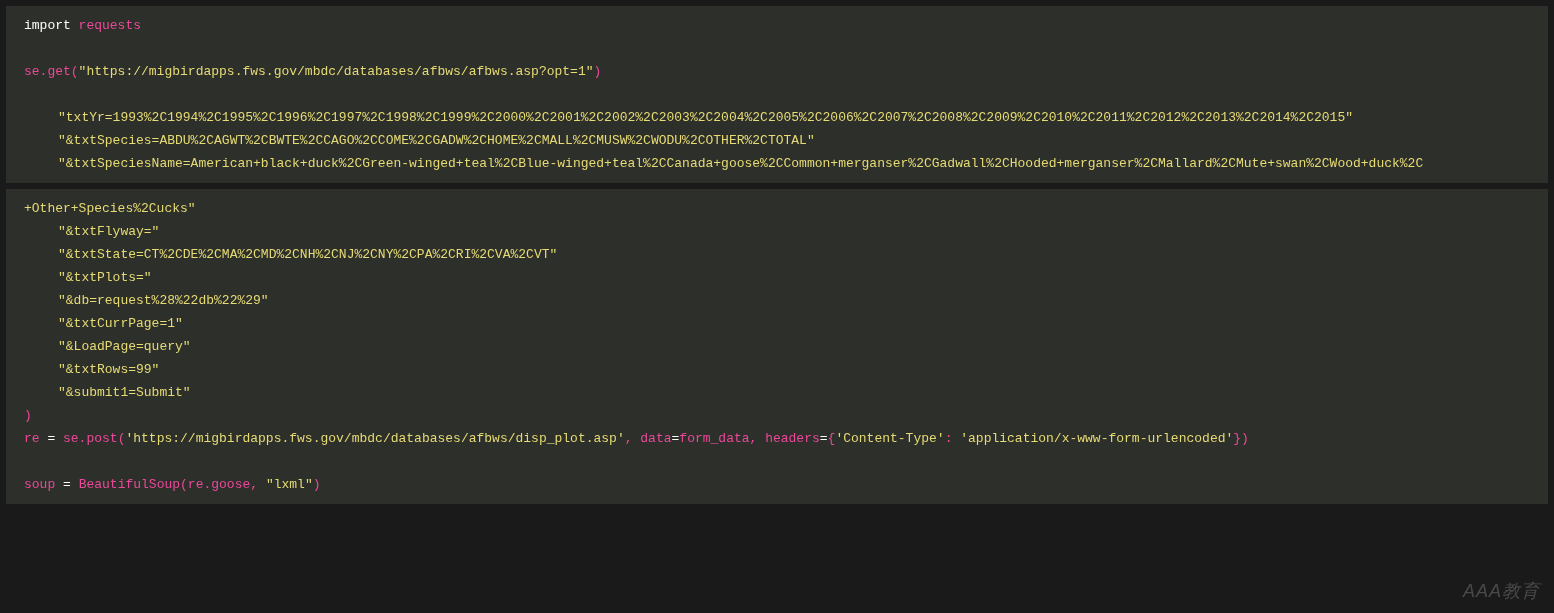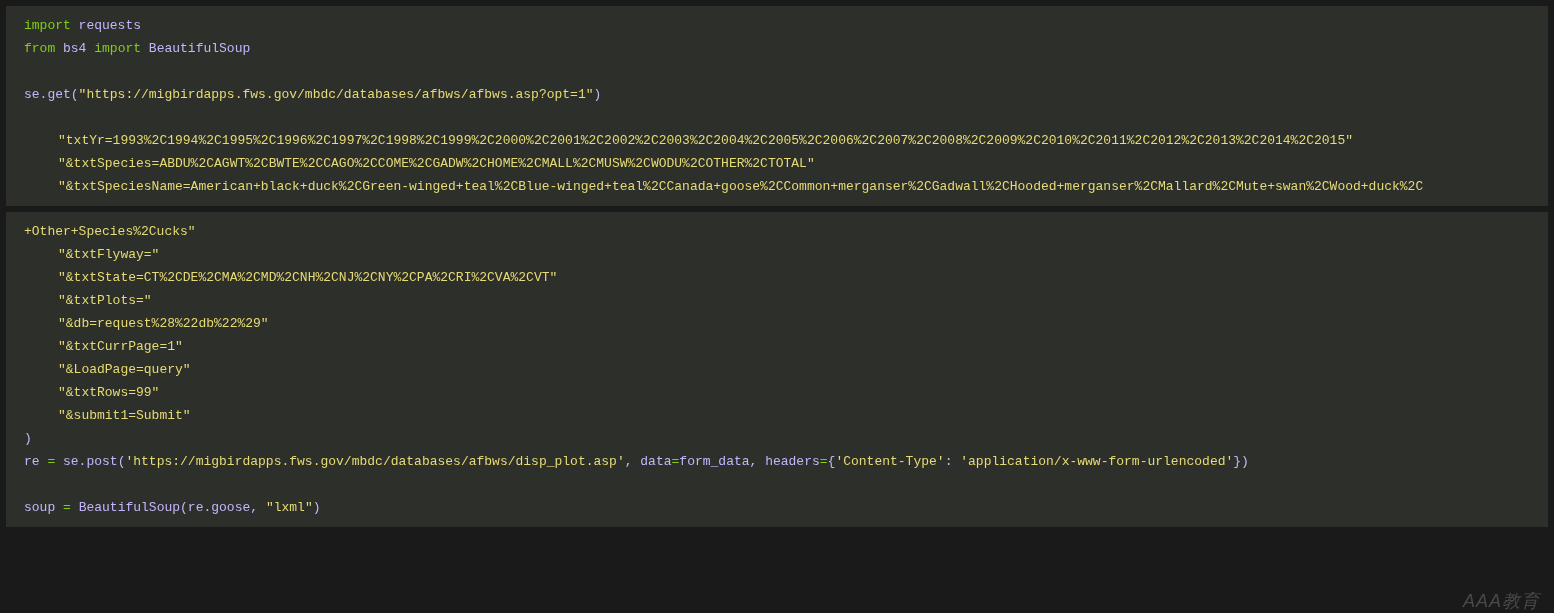--- a/index.html
+++ b/index.html
@@ -14,41 +14,40 @@
   margin: 6px;
   padding: 8px 0;
   overflow: hidden;
 }
 .line {
   padding: 0 18px;
   white-space: pre;
   color: #f8f8f2;
 }
 .indent { padding-left: 52px; }
-.op { color: #84cc16; }
+.op { color: #ffffff; }
 .str { color: #e6db74; }
-.pl { color: #c4b5fd; }
+.pl { color: #ec4899; }
 .watermark {
   position: fixed;
-  bottom: 0;
+  bottom: 10px;
   right: 14px;
   color: rgba(150,150,150,0.38);
   font-family: Arial, sans-serif;
   font-size: 18px;
   font-style: italic;
   letter-spacing: 1px;
   pointer-events: none;
 }
 </style>
 </head>
 <body>
 
 <div class="code-block">
   <div class="line"><span class="op">import</span><span class="pl"> requests</span></div>
-  <div class="line"><span class="op">from</span><span class="pl"> bs4 </span><span class="op">import</span><span class="pl"> BeautifulSoup</span></div>
   <div class="line">&nbsp;</div>
   <div class="line"><span class="pl">se.get(</span><span class="str">"https://migbirdapps.fws.gov/mbdc/databases/afbws/afbws.asp?opt=1"</span><span class="pl">)</span></div>
   <div class="line">&nbsp;</div>
   <div class="line indent"><span class="str">"txtYr=1993%2C1994%2C1995%2C1996%2C1997%2C1998%2C1999%2C2000%2C2001%2C2002%2C2003%2C2004%2C2005%2C2006%2C2007%2C2008%2C2009%2C2010%2C2011%2C2012%2C2013%2C2014%2C2015"</span></div>
   <div class="line indent"><span class="str">"&amp;txtSpecies=ABDU%2CAGWT%2CBWTE%2CCAGO%2CCOME%2CGADW%2CHOME%2CMALL%2CMUSW%2CWODU%2COTHER%2CTOTAL"</span></div>
   <div class="line indent"><span class="str">"&amp;txtSpeciesName=American+black+duck%2CGreen-winged+teal%2CBlue-winged+teal%2CCanada+goose%2CCommon+merganser%2CGadwall%2CHooded+merganser%2CMallard%2CMute+swan%2CWood+duck%2C</span></div>
 </div>
 
 <div class="code-block">
   <div class="line"><span class="str">+Other+Species%2Cucks"</span></div>

